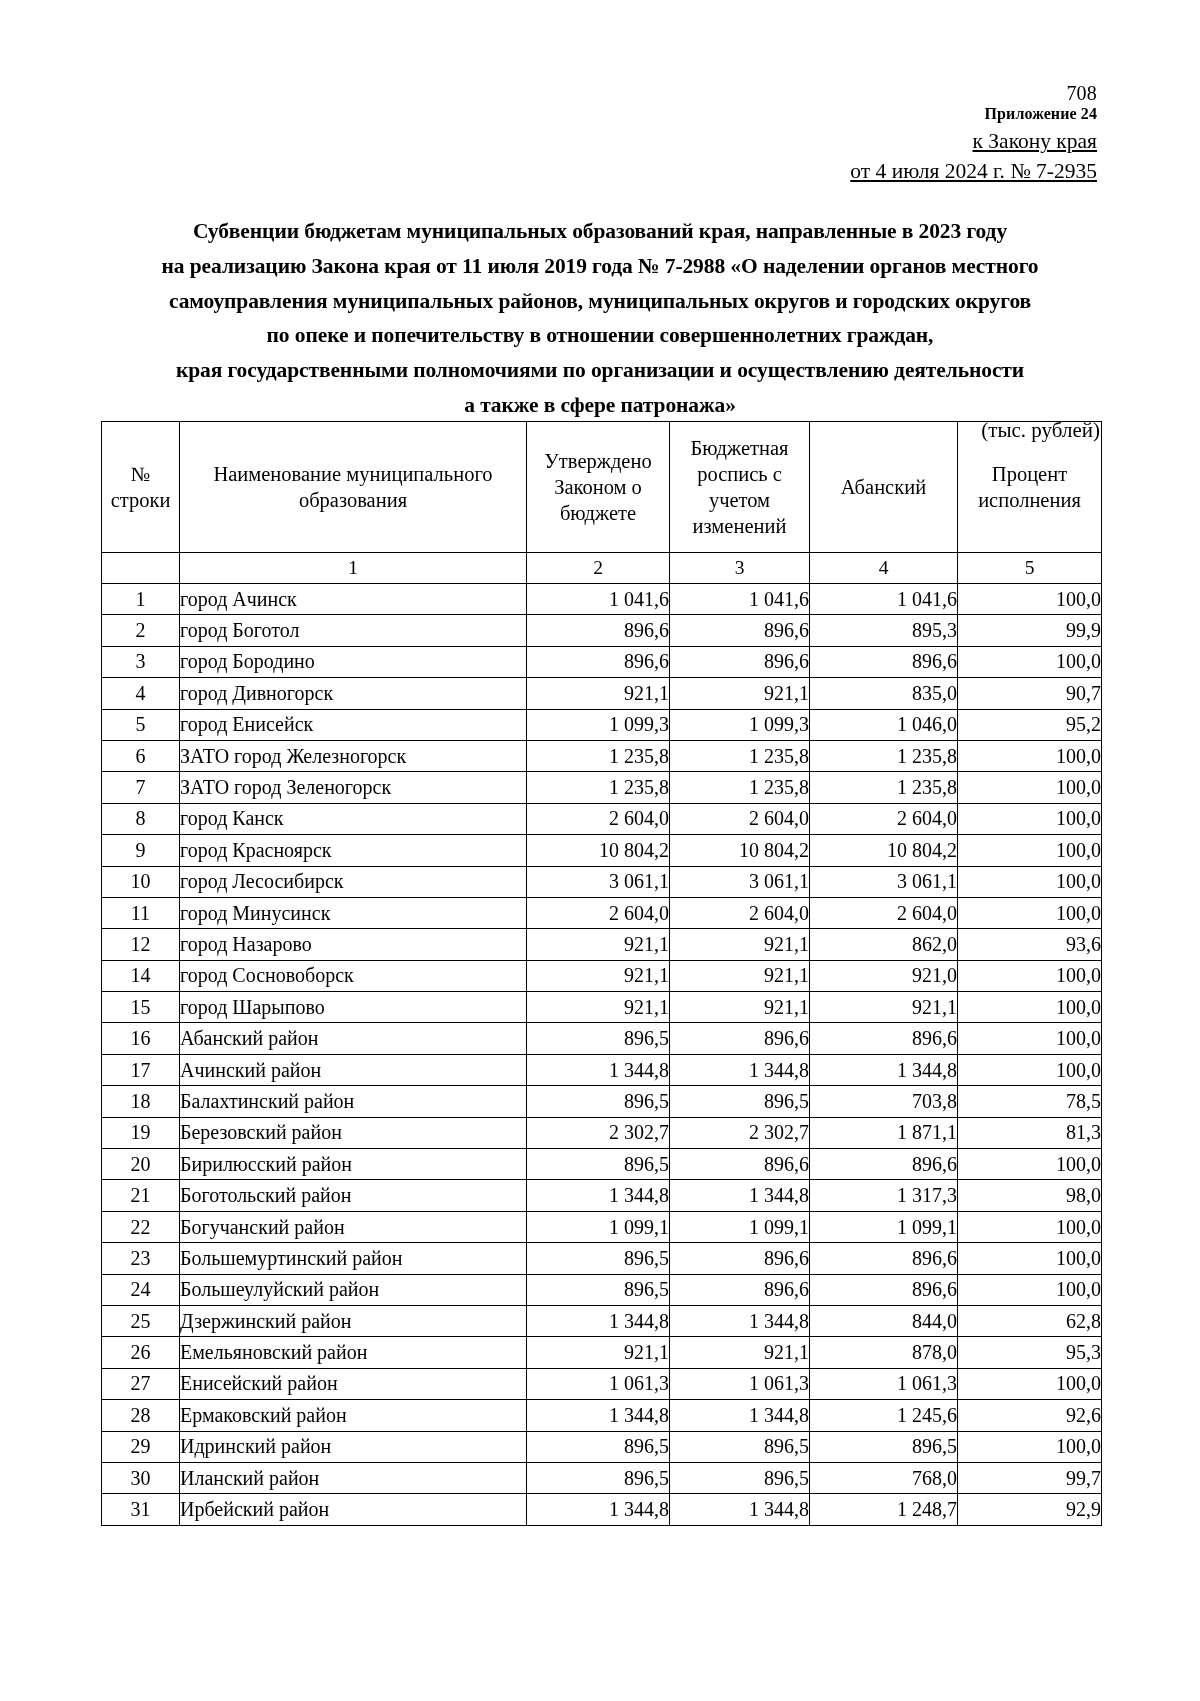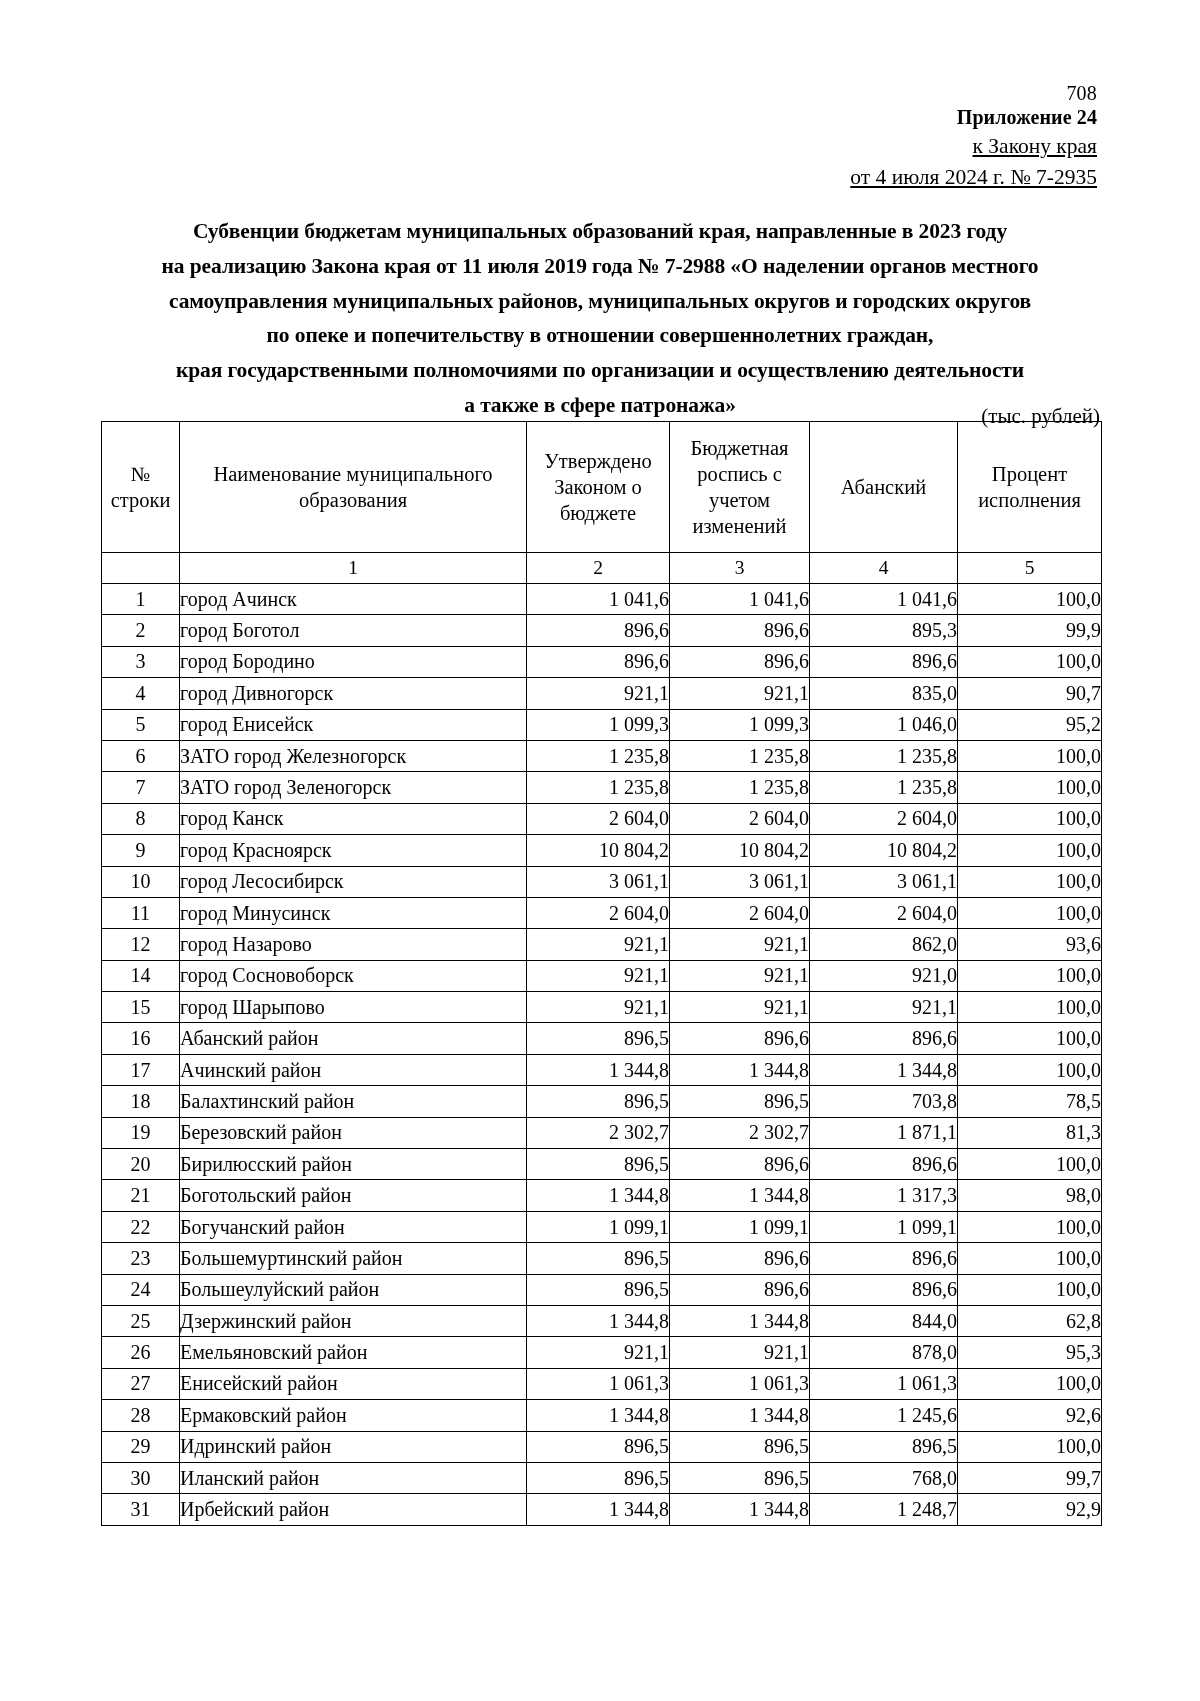--- a/index.html
+++ b/index.html
@@ -38,21 +38,21 @@
   .appendix-block {
     position: absolute;
     top: 103px;
     right: 103px;
     text-align: right;
     line-height: 1.42;
     font-size: 21.5px;
   }
   .appendix-title {
     font-weight: bold;
-    font-size: 20px;
+    font-size: 16px;
     letter-spacing: 0.1px;
   }
   .appendix-line {
     font-size: 21.5px;
     text-decoration: underline;
   }
 
   
   .doc-heading {
     position: absolute;
@@ -66,21 +66,21 @@
     letter-spacing: -0.1px;
   }
   .doc-heading .hl {
     display: block;
     white-space: nowrap;
   }
 
   
   .units-note {
     position: absolute;
-    top: 404px;
+    top: 418px;
     right: 100px;
     font-size: 21px;
   }
 
   
   .table-wrap {
     position: absolute;
     top: 421px;
     left: 101px;
     width: 1000px;

